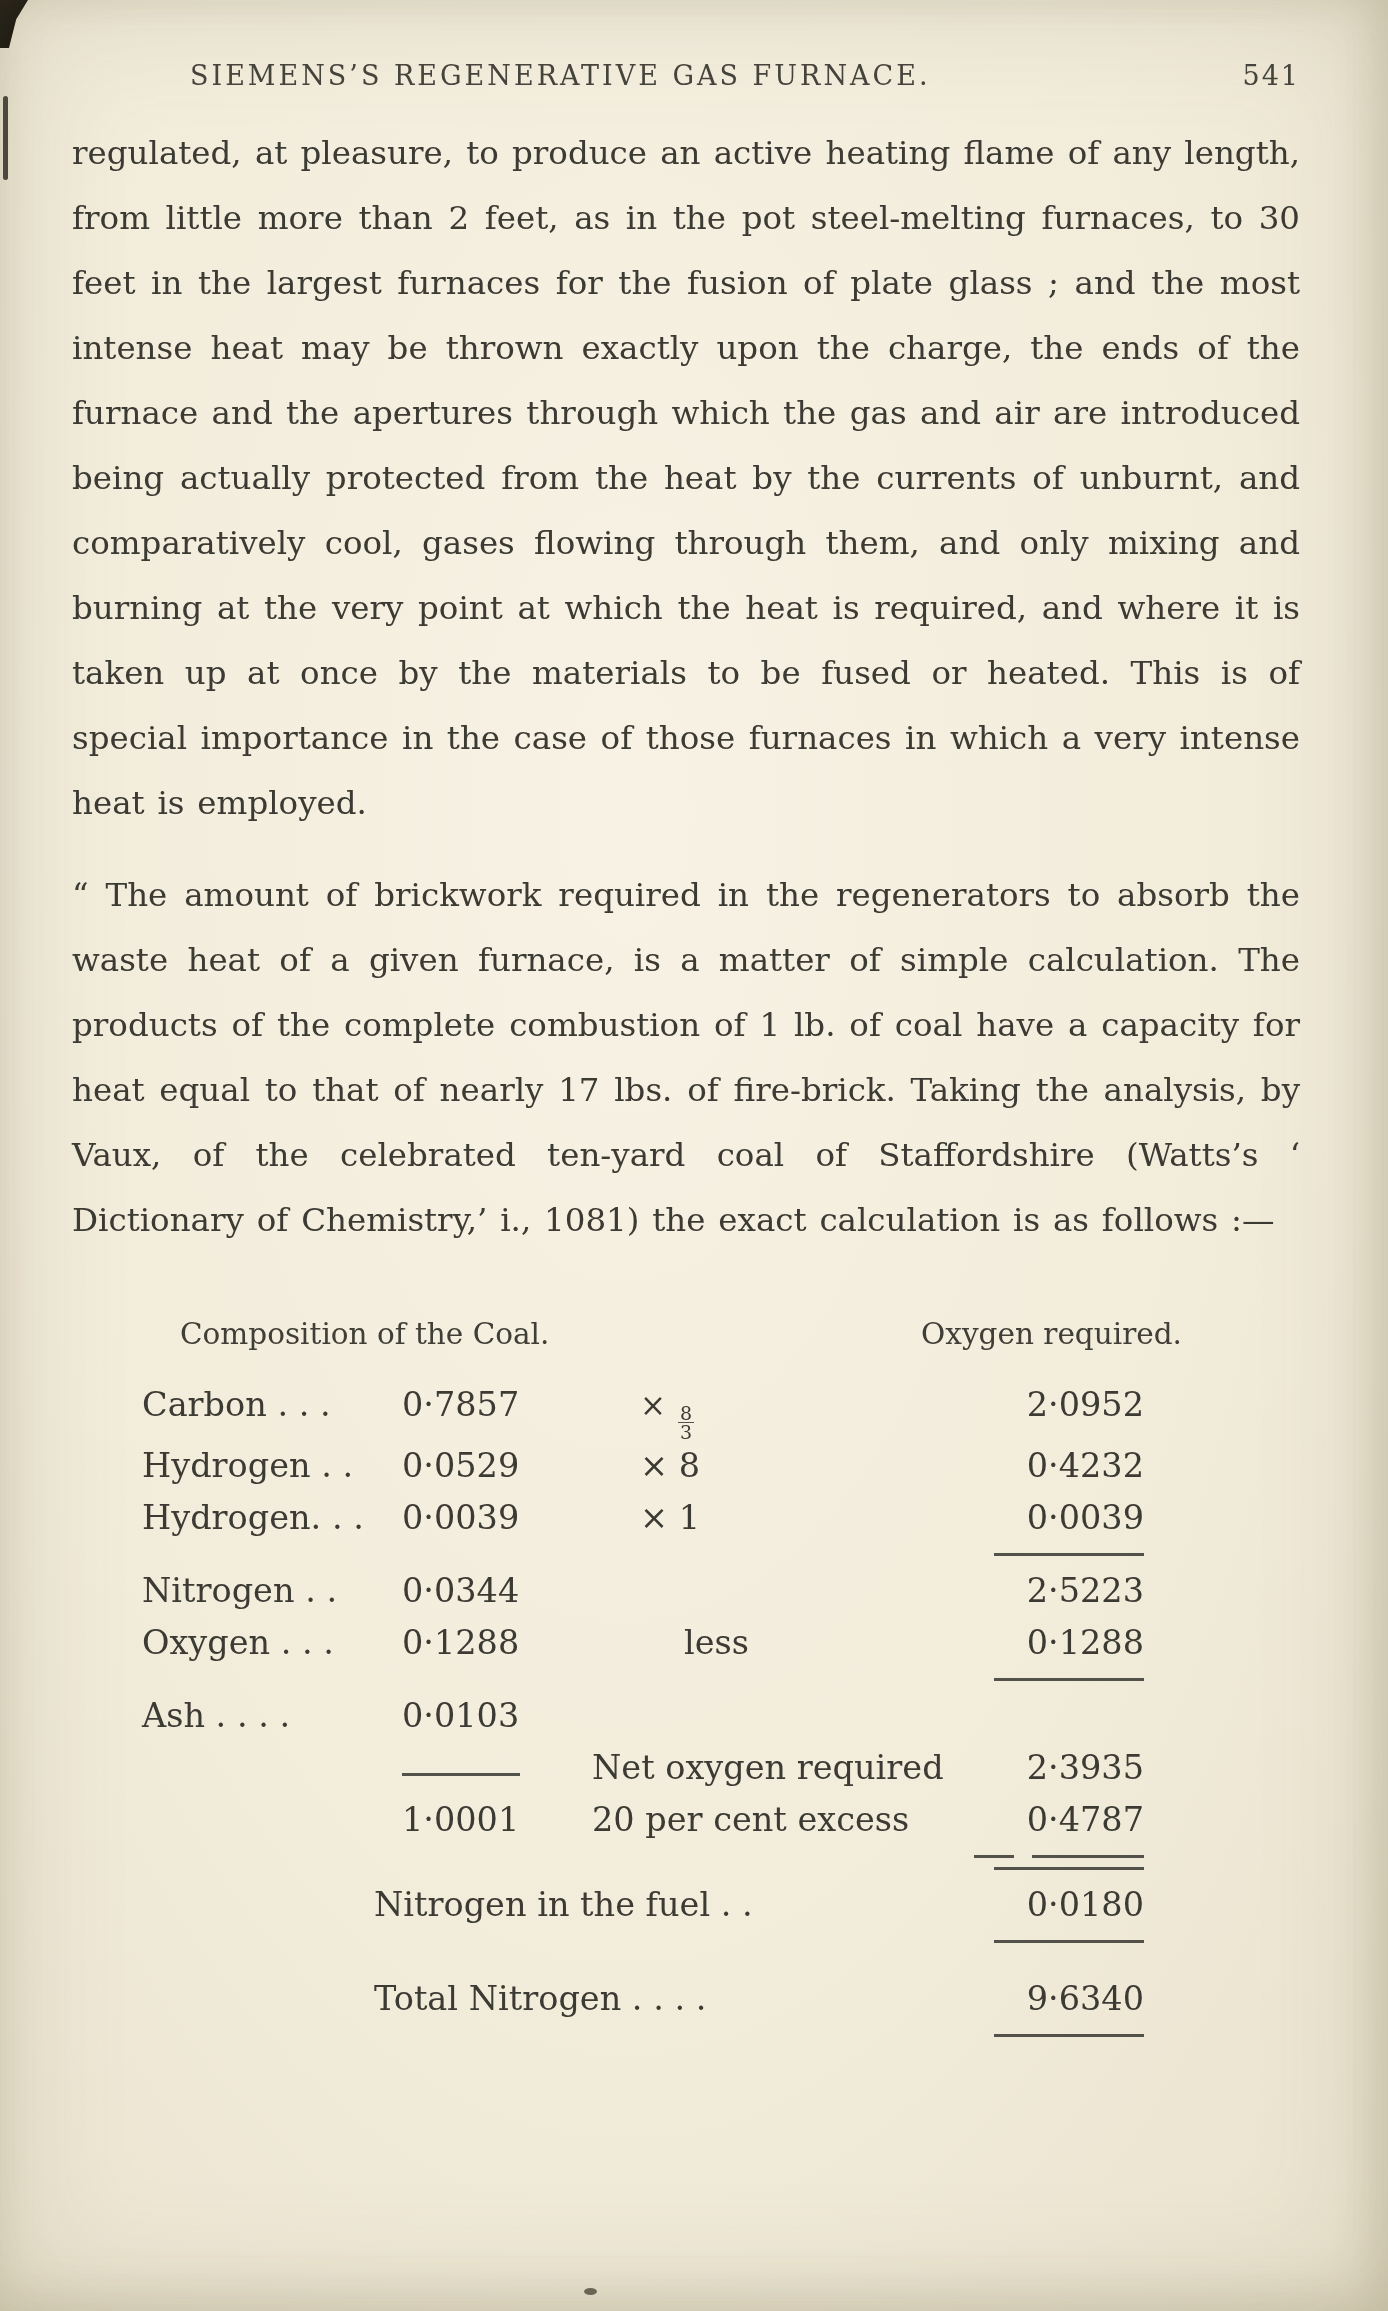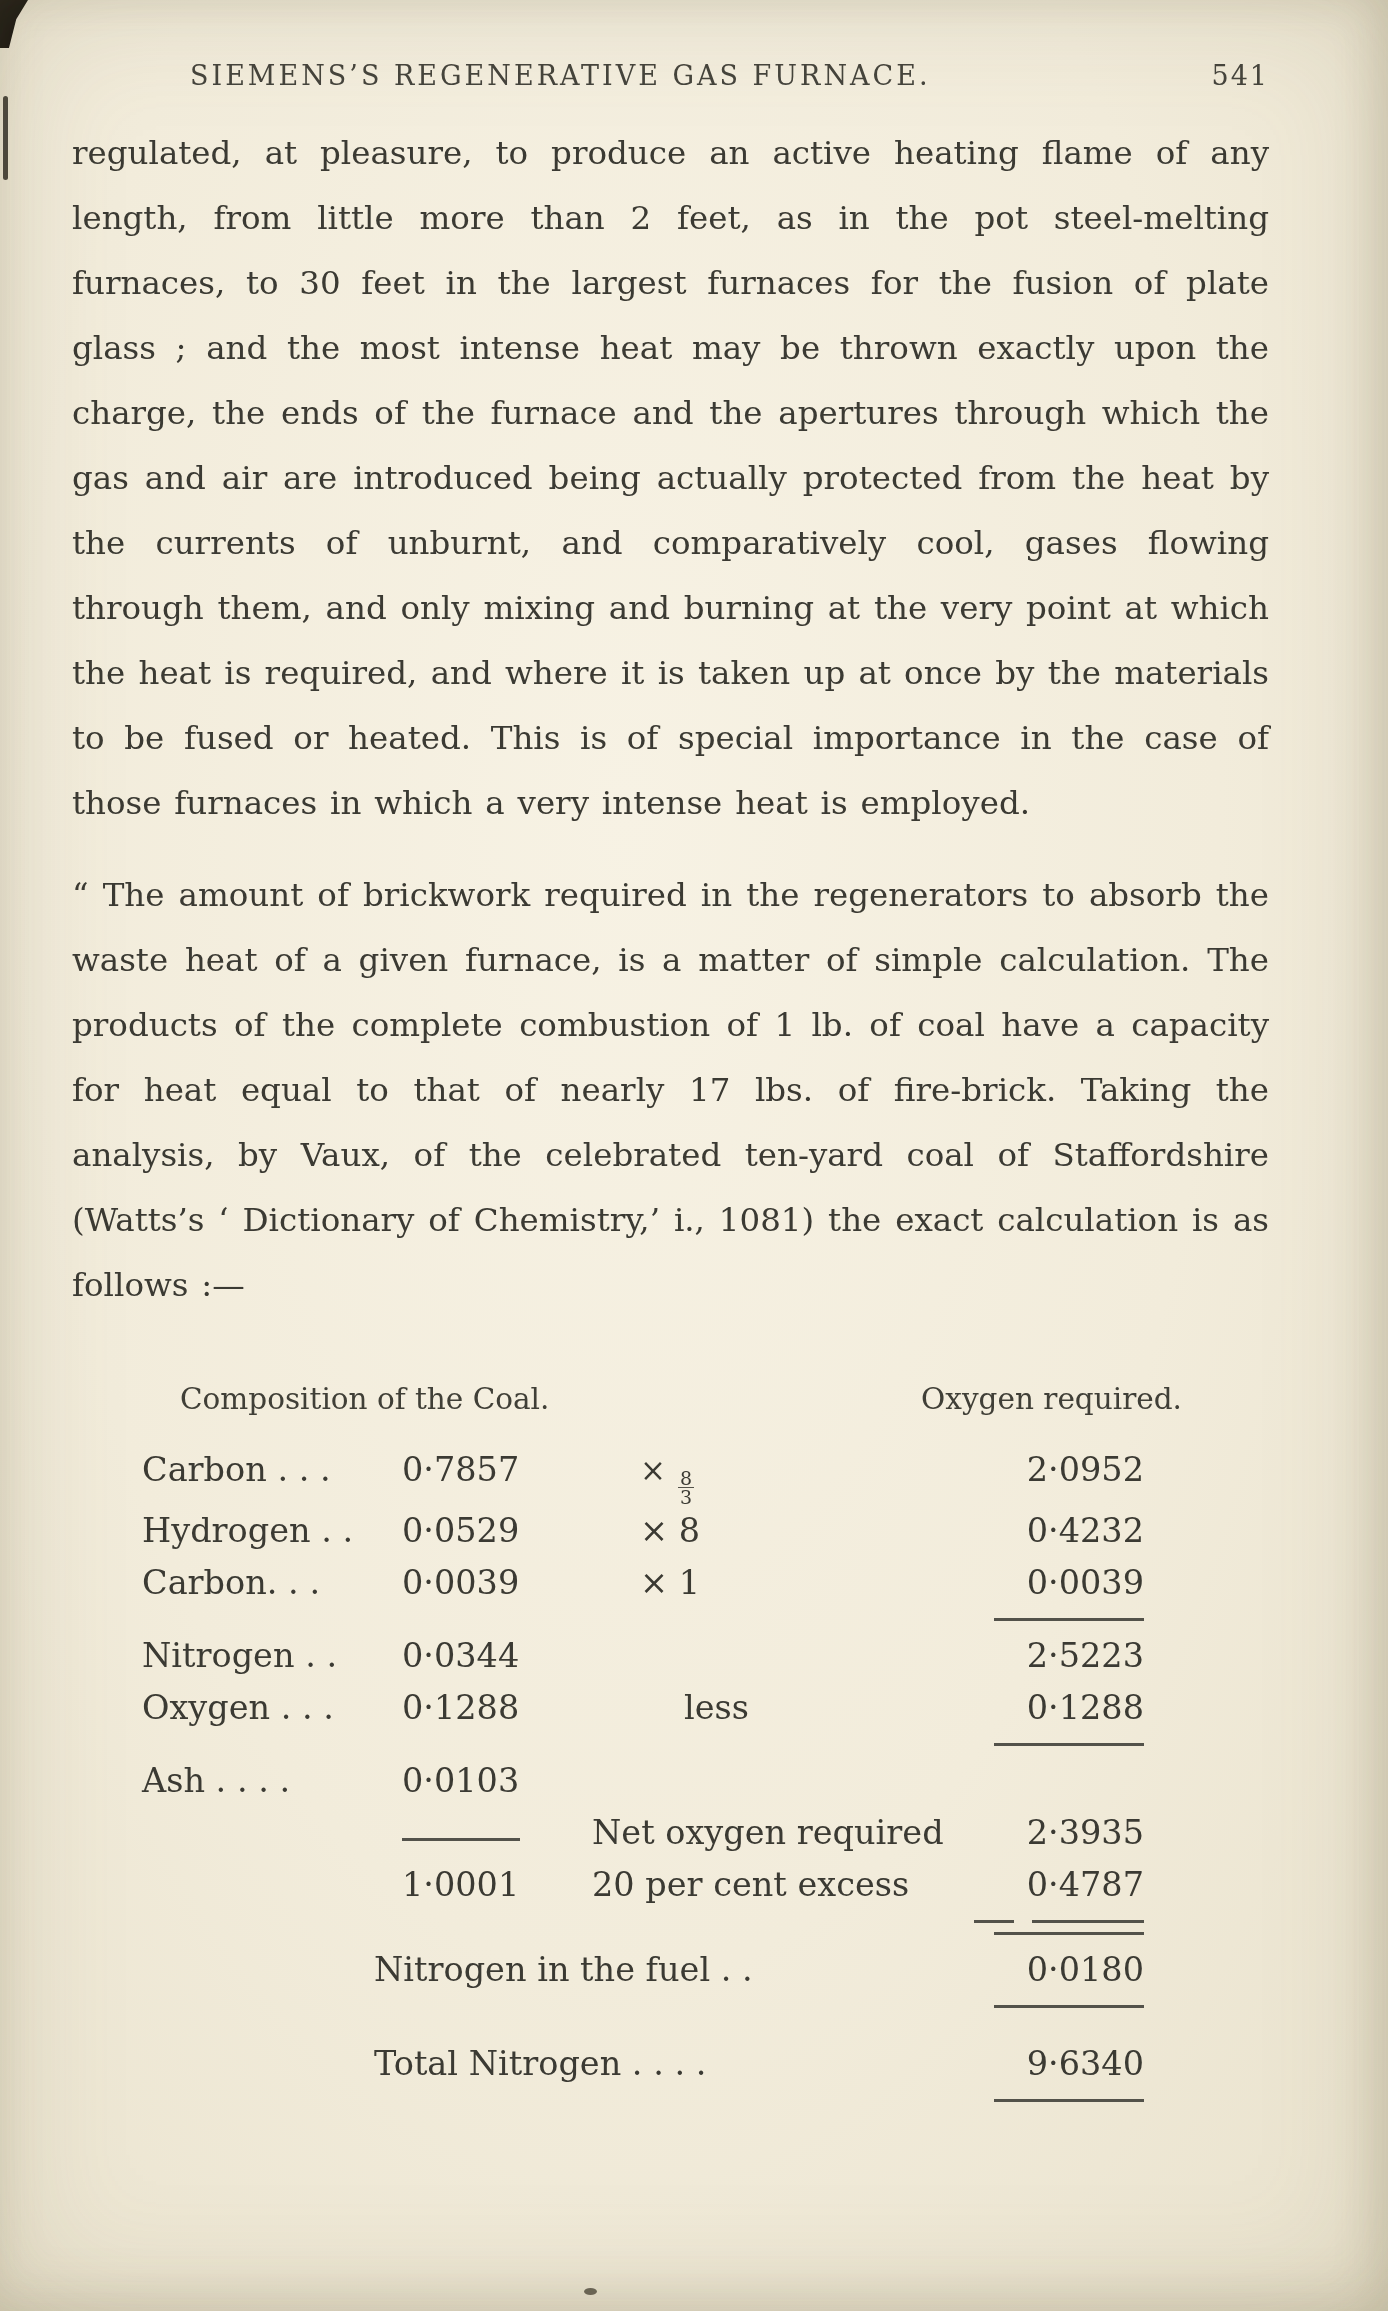--- a/index.html
+++ b/index.html
@@ -4,21 +4,21 @@
 <style>
   html,body { margin:0; padding:0; background:#d8d2c0; }
   .page {
     position:relative;
     width:1388px; height:2311px;
     margin:0 auto;
     background: radial-gradient(ellipse at 45% 35%, #f7f2e4 0%, #f2ecdb 55%, #e9e2cd 100%);
     font-family:"DejaVu Serif", serif;
     color:#3b3a33;
     box-sizing:border-box;
-    padding:38px 119px 0 72px;
+    padding:38px 88px 0 72px;
     overflow:hidden;
   }
   .page::after {
     content:""; position:absolute; inset:0; pointer-events:none;
     box-shadow: inset 0 0 130px rgba(118,103,72,.18), inset -16px 0 42px rgba(118,103,72,.12), inset 0 -20px 50px rgba(118,103,72,.10);
   }
   .corner-mark { position:absolute; top:0; left:0; width:28px; height:48px; background:#16130f;
     clip-path: polygon(0 0, 100% 0, 58% 40%, 32% 100%, 0 100%); }
   .edge-sliver { position:absolute; left:3px; top:96px; width:5px; height:84px; background:#2c2822; border-radius:3px; opacity:.85; }
   .bottom-speck { position:absolute; left:584px; top:2288px; width:13px; height:7px; background:#4a443a; border-radius:50%; opacity:.8; }
@@ -90,21 +90,21 @@
     </div>
 
     <div class="row">
       <span class="c1">Hydrogen . .</span>
       <span class="c2">0·0529</span>
       <span class="c3 mid-x">× 8</span>
       <span class="c4 right">0·4232</span>
     </div>
 
     <div class="row">
-      <span class="c1">Carbon. . .</span>
+      <span class="c1">Hydrogen. . .</span>
       <span class="c2">0·0039</span>
       <span class="c3 mid-x">× 1</span>
       <span class="c4 right">0·0039</span>
     </div>
 
     <div class="rule rule-right"></div>
 
     <div class="row">
       <span class="c1">Nitrogen . .</span>
       <span class="c2">0·0344</span>

